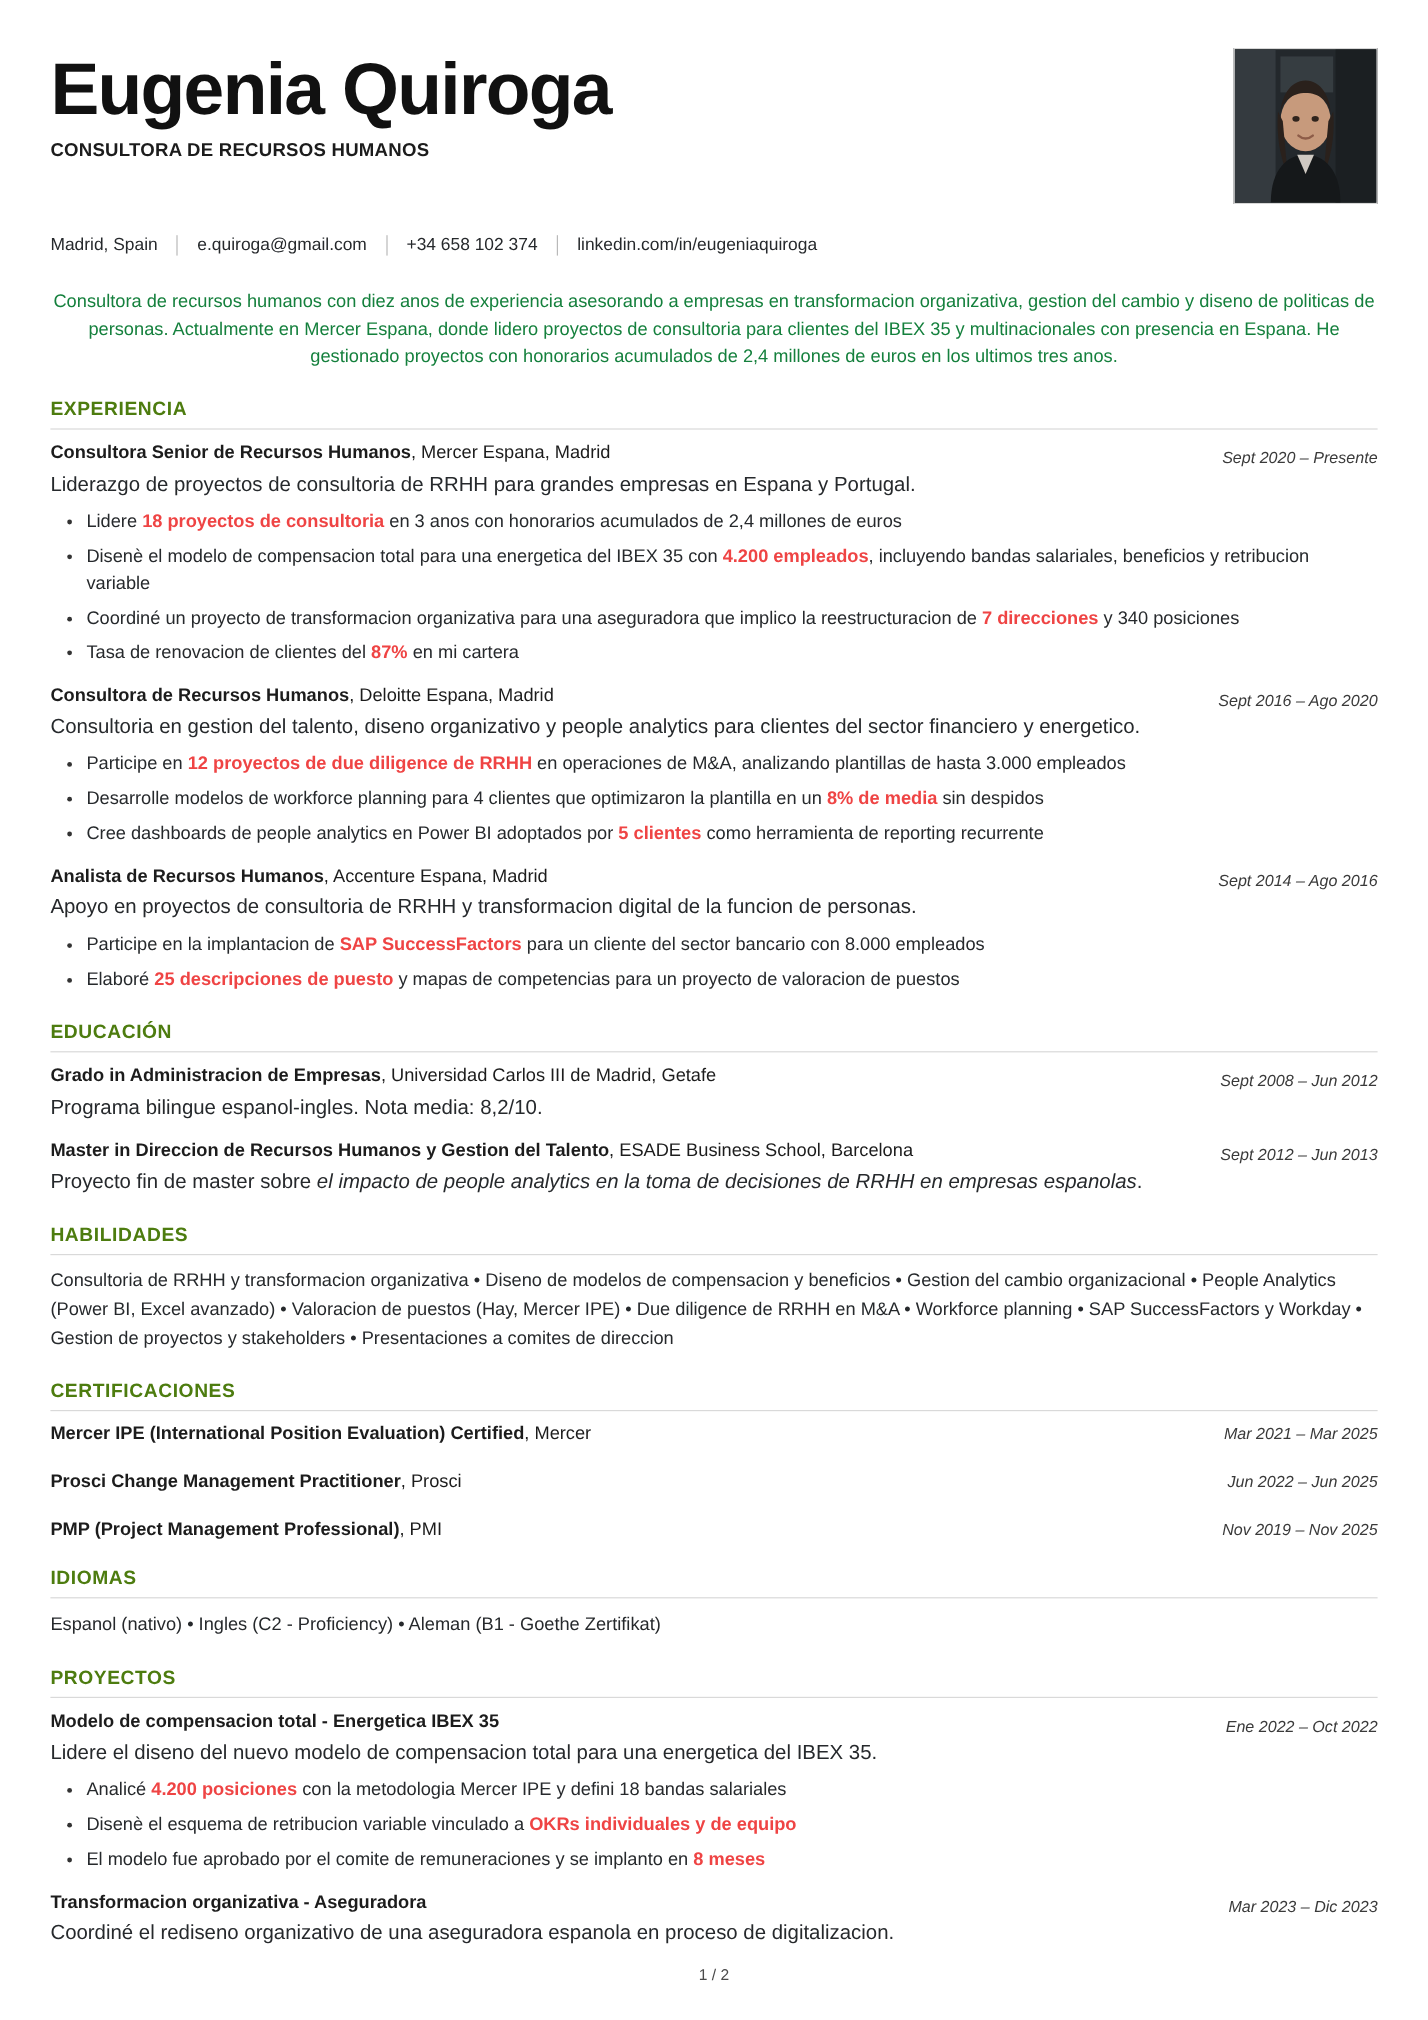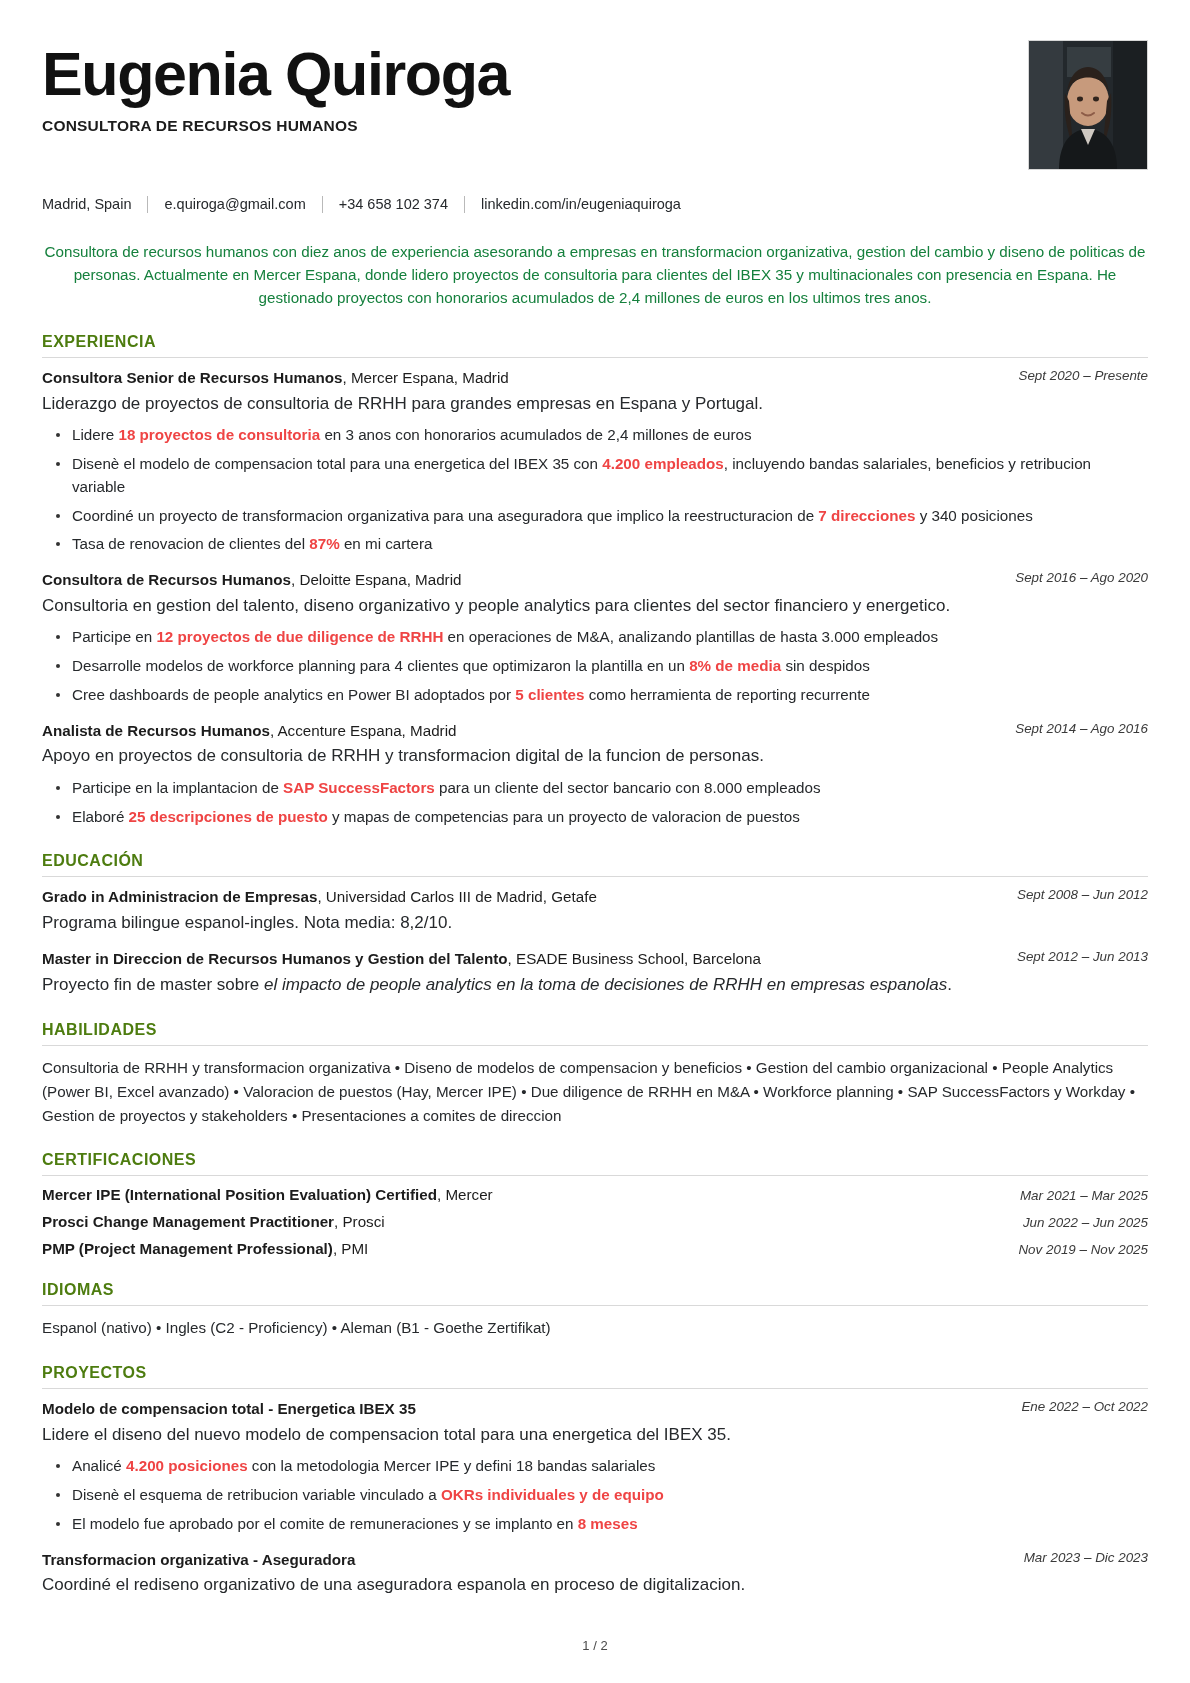--- a/index.html
+++ b/index.html
@@ -92,21 +92,21 @@
   }
   .rule {
     height: 1px;
     background: #d9d9d9;
     margin-bottom: 10px;
   }
   .entry { margin-top: 14px; }
   .entry:first-child { margin-top: 0; }
   .entry-head {
     display: flex;
-    align-items: flex-start;
+    align-items: flex-end;
     justify-content: space-between;
     gap: 18px;
   }
   .entry-title {
     font-size: 15.2px;
     color: #1c1c1c;
     line-height: 1.35;
     flex: 1 1 auto;
   }
   .entry-title .role { font-weight: 700; }
@@ -152,21 +152,21 @@
   .inline-text {
     font-size: 15.2px;
     line-height: 1.56;
     color: #26292c;
   }
   .cert-row {
     display: flex;
     align-items: baseline;
     justify-content: space-between;
     gap: 18px;
-    margin-top: 10px;
+    margin-top: 23px;
   }
   .cert-row:first-child { margin-top: 2px; }
   .cert-name { font-size: 15.2px; color: #1c1c1c; }
   .cert-name .cname { font-weight: 700; }
   .footer {
     position: absolute;
     left: 0;
     right: 0;
     bottom: 30px;
     text-align: center;

